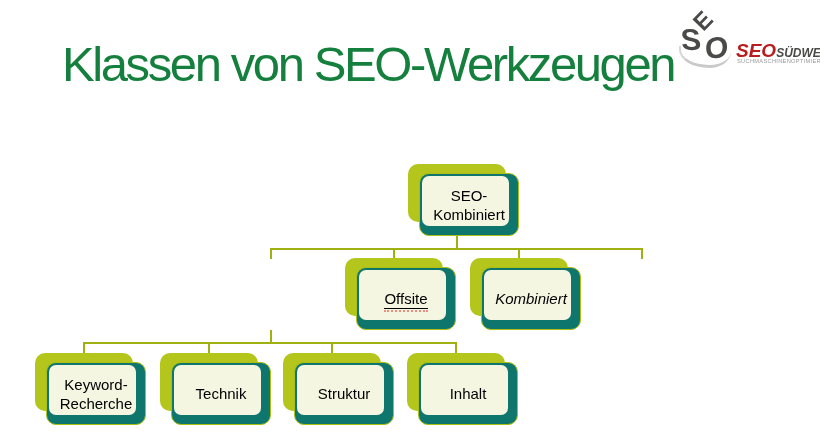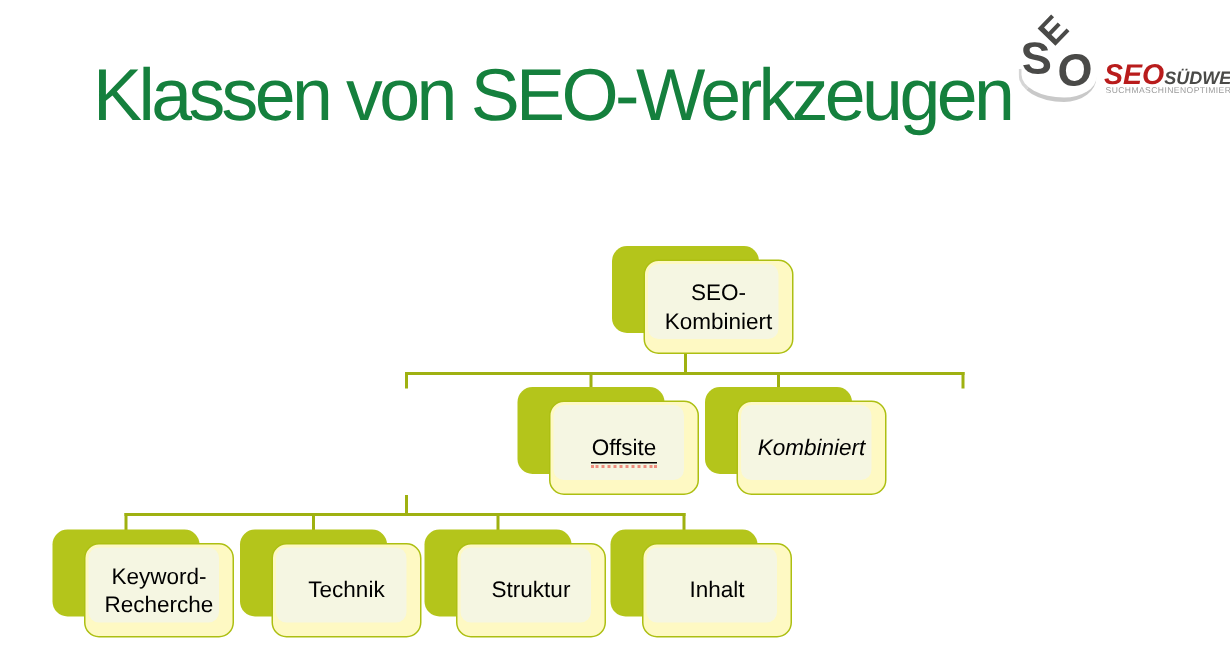--- a/index.html
+++ b/index.html
@@ -45,22 +45,22 @@
     transform: scale(0.95); transform-origin: left top; white-space: nowrap;
   }
 
   
   .node { position: absolute; width: 98px; height: 58px; }
   .node .shadow {
     position: absolute; left: 0; top: 0; width: 98px; height: 58px;
     background: #b4c51b; border-radius: 10px;
   }
   .node .card {
-    position: absolute; left: 21px; top: 9px; width: 100px; height: 63px;
-    background: #fef9c3; border: 1.5px solid #adbf12; border-radius: 10px;
+    position: absolute; left: 11px; top: 9px; width: 100px; height: 63px;
+    background: #0f766e; border: 1.5px solid #adbf12; border-radius: 10px;
   }
   .node .cream {
     position: absolute; left: 2px; top: 2px; right: 9px; bottom: 9px;
     background: #f5f6e2; border-radius: 7px;
   }
   .node .lbl {
     position: absolute; inset: 0;
     display: flex; flex-direction: column; align-items: center; justify-content: center;
     font-size: 15px; line-height: 19px; color: #000; text-align: center;
   }

